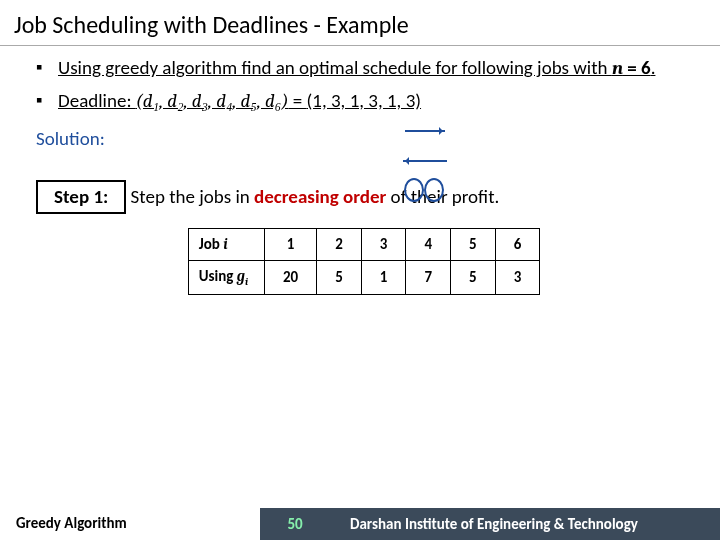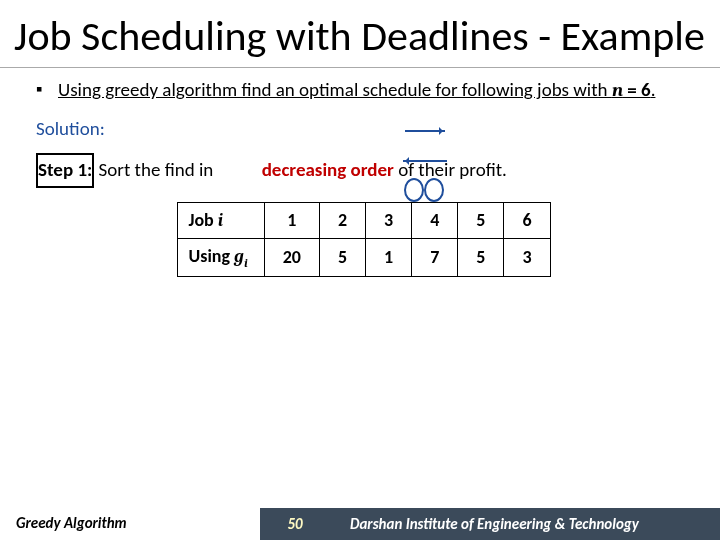--- a/index.html
+++ b/index.html
@@ -5,21 +5,21 @@
   * { margin: 0; padding: 0; box-sizing: border-box; }
   body {
     width: 720px;
     height: 540px;
     font-family: Calibri, Arial, sans-serif;
     background: #fff;
     position: relative;
     overflow: hidden;
   }
   .title {
-    font-size: 42px;
+    font-size: 24px;
     font-weight: 400;
     padding: 10px 14px 6px 14px;
     color: #000;
   }
   .title-rule {
     border: none;
     border-top: 1px solid #aaa;
     margin: 0 0 8px 0;
   }
   .content {
@@ -36,35 +36,35 @@
   }
   .bullet::before {
     content: "▪";
     position: absolute;
     left: 0;
     top: 0;
     font-size: 18px;
     color: #000;
   }
   sub { font-size: 0.7em; vertical-align: sub; }
-  .sol { color: #1f4e9c; margin-top: 10px; margin-bottom: 10px; }
+  .sol { color: #1f4e9c; margin-top: 10px; margin-bottom: 26px; }
   .step-row { margin-bottom: 14px; }
   .step-box {
     border: 2px solid #000;
-    padding: 1px 0;
+    padding: 1px 16px;
     display: inline-block;
     font-weight: 700;
   }
-  .red { color: #c00000; font-weight: 700; margin-left: 44px; }
+  .red { color: #c00000; font-weight: 700; }
   .bold { font-weight: 700; }
   .italic { font-style: italic; font-family: 'Cambria Math', Cambria, serif; }
   table.jobs {
     border-collapse: collapse;
     margin: 8px auto 0 auto;
-    font-size: 18px;
+    font-size: 15px;
     padding-left: 48px;
   }
   table.jobs td, table.jobs th {
     border: 1.5px solid #000;
     padding: 4px 18px;
     text-align: center;
     font-weight: 700;
   }
   table.jobs .rowhdr {
     text-align: left;
@@ -73,30 +73,29 @@
   .footer {
     position: absolute;
     bottom: 0;
     left: 0;
     right: 0;
     height: 32px;
     display: flex;
     align-items: stretch;
     font-size: 15px;
     font-weight: 600;
-    font-style: italic;
   }
   .foot-left {
     background: #fff;
     padding: 6px 16px;
     width: 260px;
   }
   .foot-page {
     background: #3b4a5a;
-    color: #fef9c3;
+    color: #86efac;
     width: 70px;
     display: flex;
     align-items: center;
     justify-content: center;
   }
   .foot-right {
     background: #3b4a5a;
     color: #fff;
     flex: 1;
     display: flex;
@@ -138,25 +137,28 @@
 <div class="title">Job Scheduling with Deadlines - Example</div>
 <hr class="title-rule">
 
 <div class="content">
 
   <div class="bullet">
     <span>Using greedy algorithm find an optimal schedule for following jobs with </span><span class="bold italic">n</span><span class="bold"> = </span><span class="bold">6</span><span>.</span>
   </div>
 
 
+  <div class="bullet">
+    <span>Deadline: </span><span class="italic">(d₁, d₂, d₃, d₄, d₅, d₆)</span><span>  =  </span><span>(1, 3, 1, 3, 1, 3)</span>
+  </div>
 
   <div class="sol">Solution:</div>
 
   <div class="step-row">
-    <span class="step-box">Step 1:</span><span> Sort the find in </span><span class="red">decreasing order</span><span> of their profit.</span>
+    <span class="step-box">Step 1:</span><span> Step the jobs in </span><span class="red">decreasing order</span><span> of their profit.</span>
   </div>
 
   <table class="jobs">
     <tbody>
         <tr>
       <td class="rowhdr"><span class="bold">Job </span><span class="italic">i</span></td>
       <td>1</td>
       <td>2</td>
       <td>3</td>
       <td>4</td>

